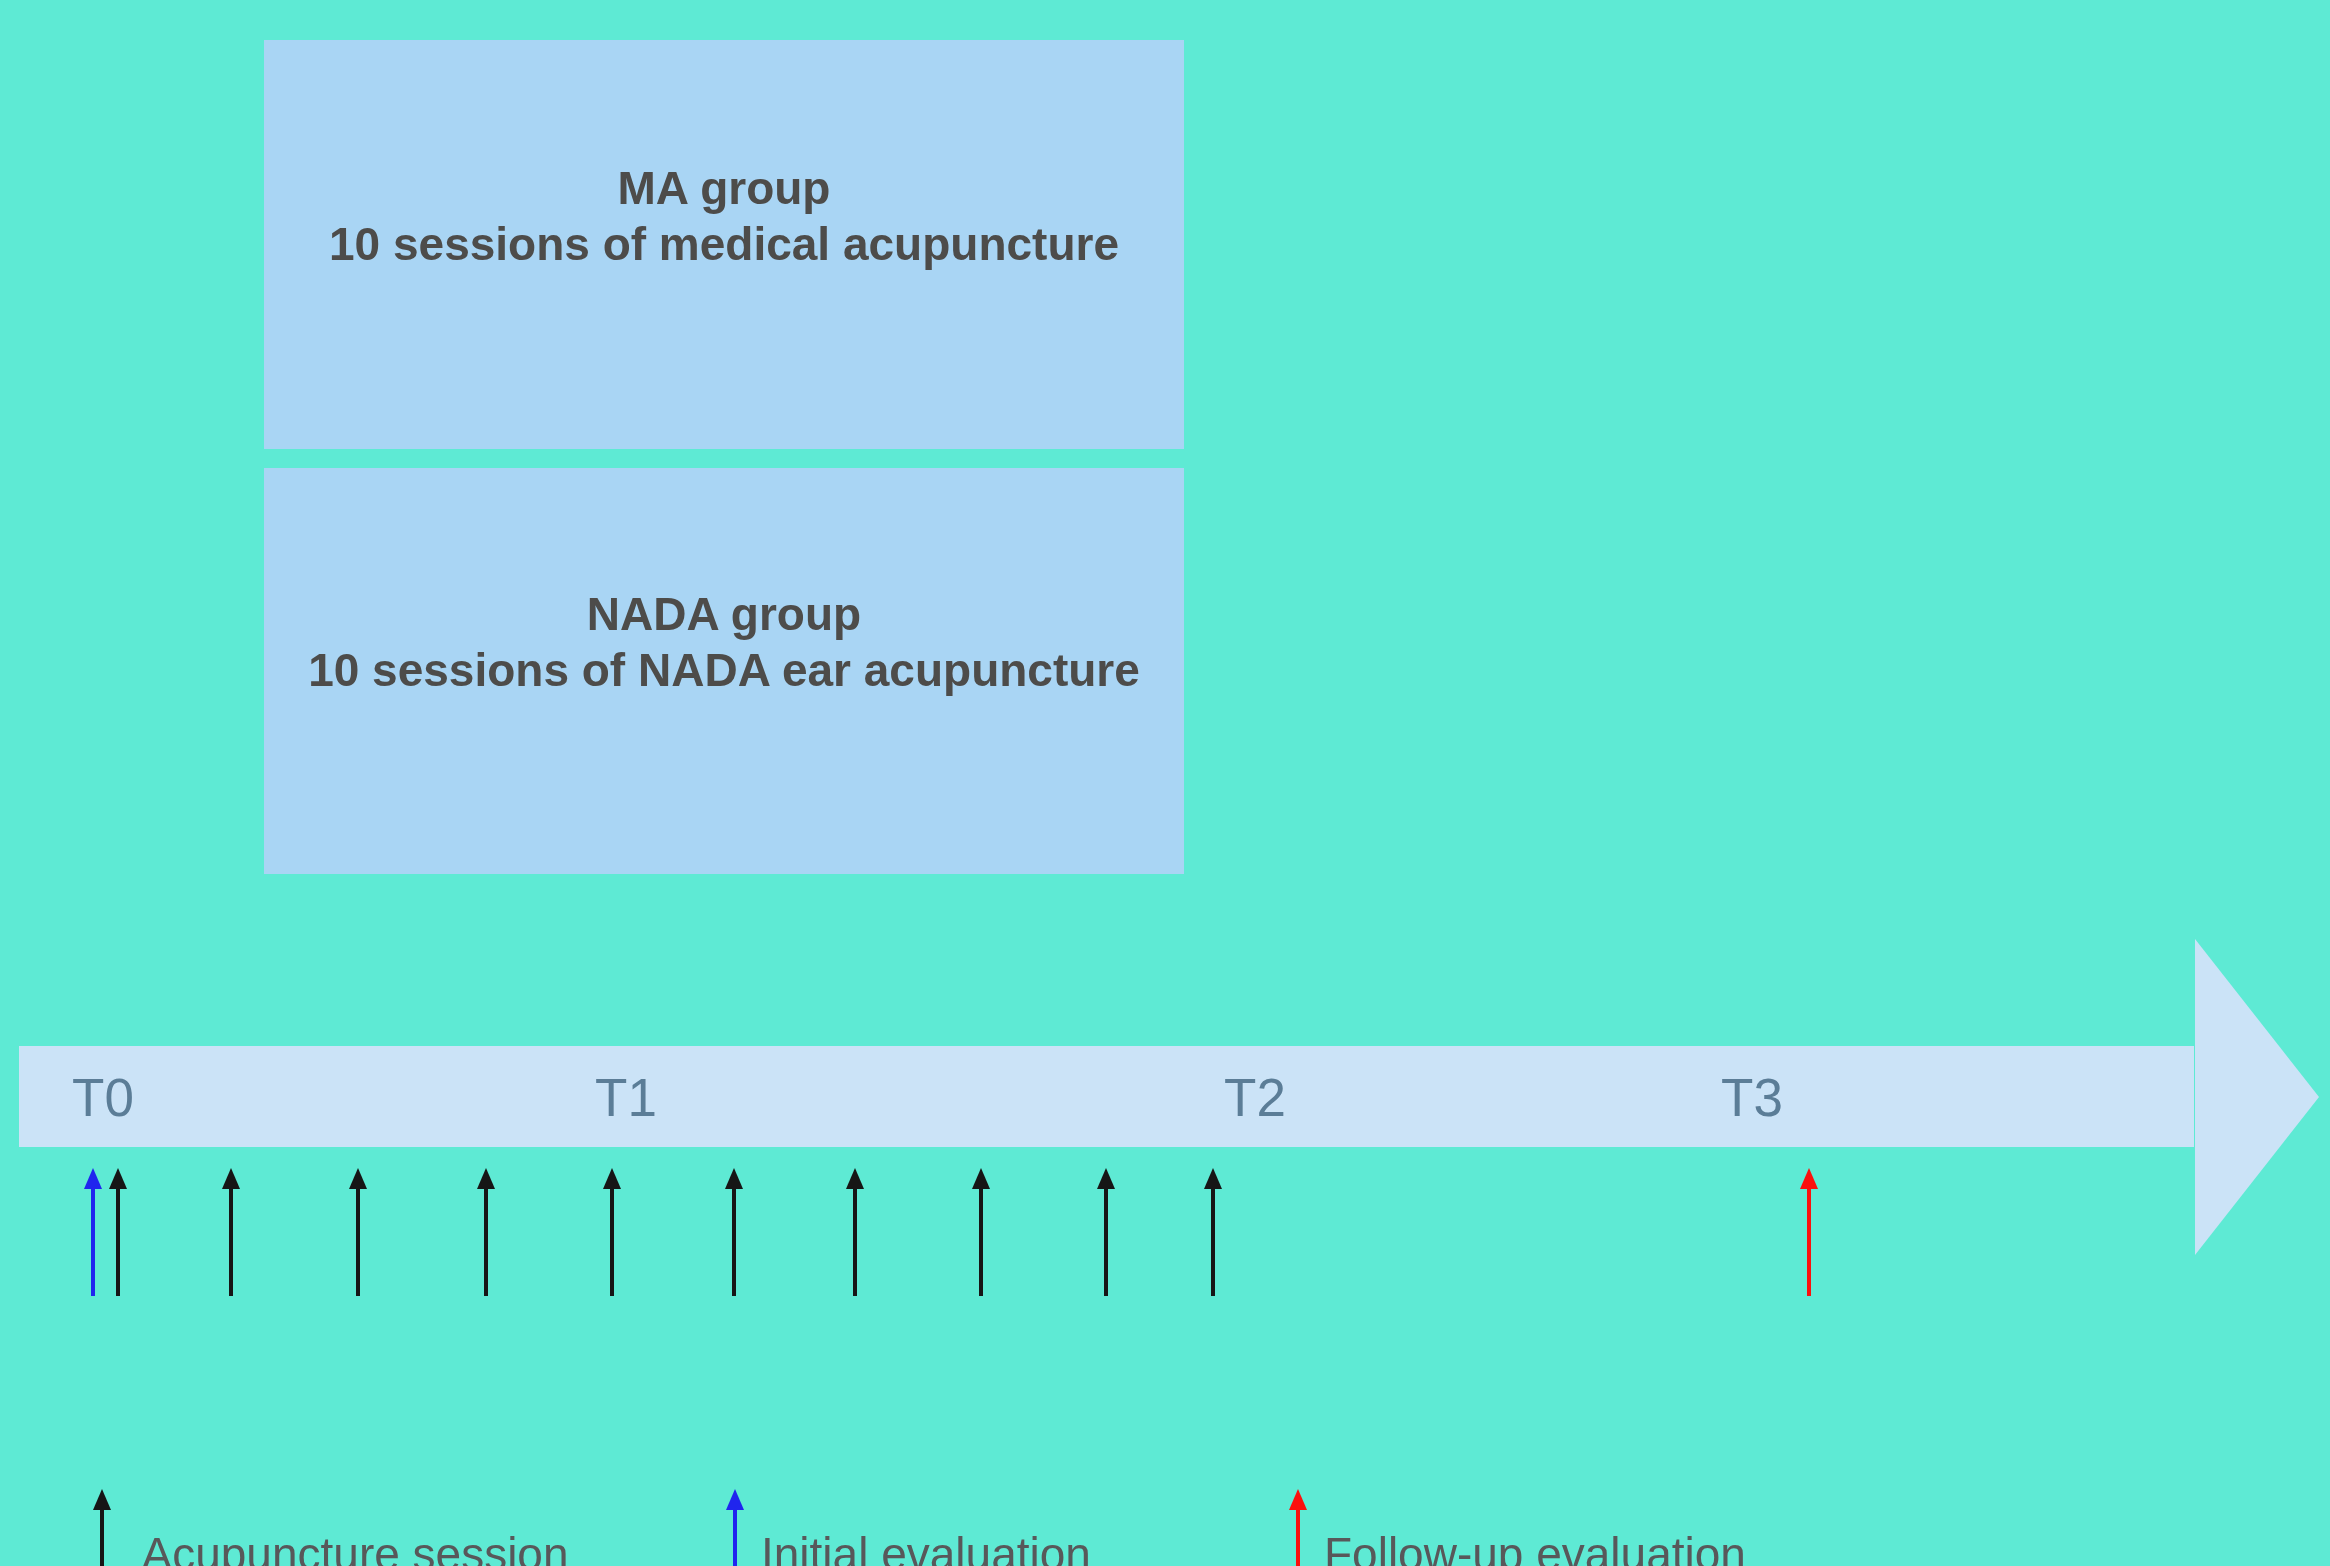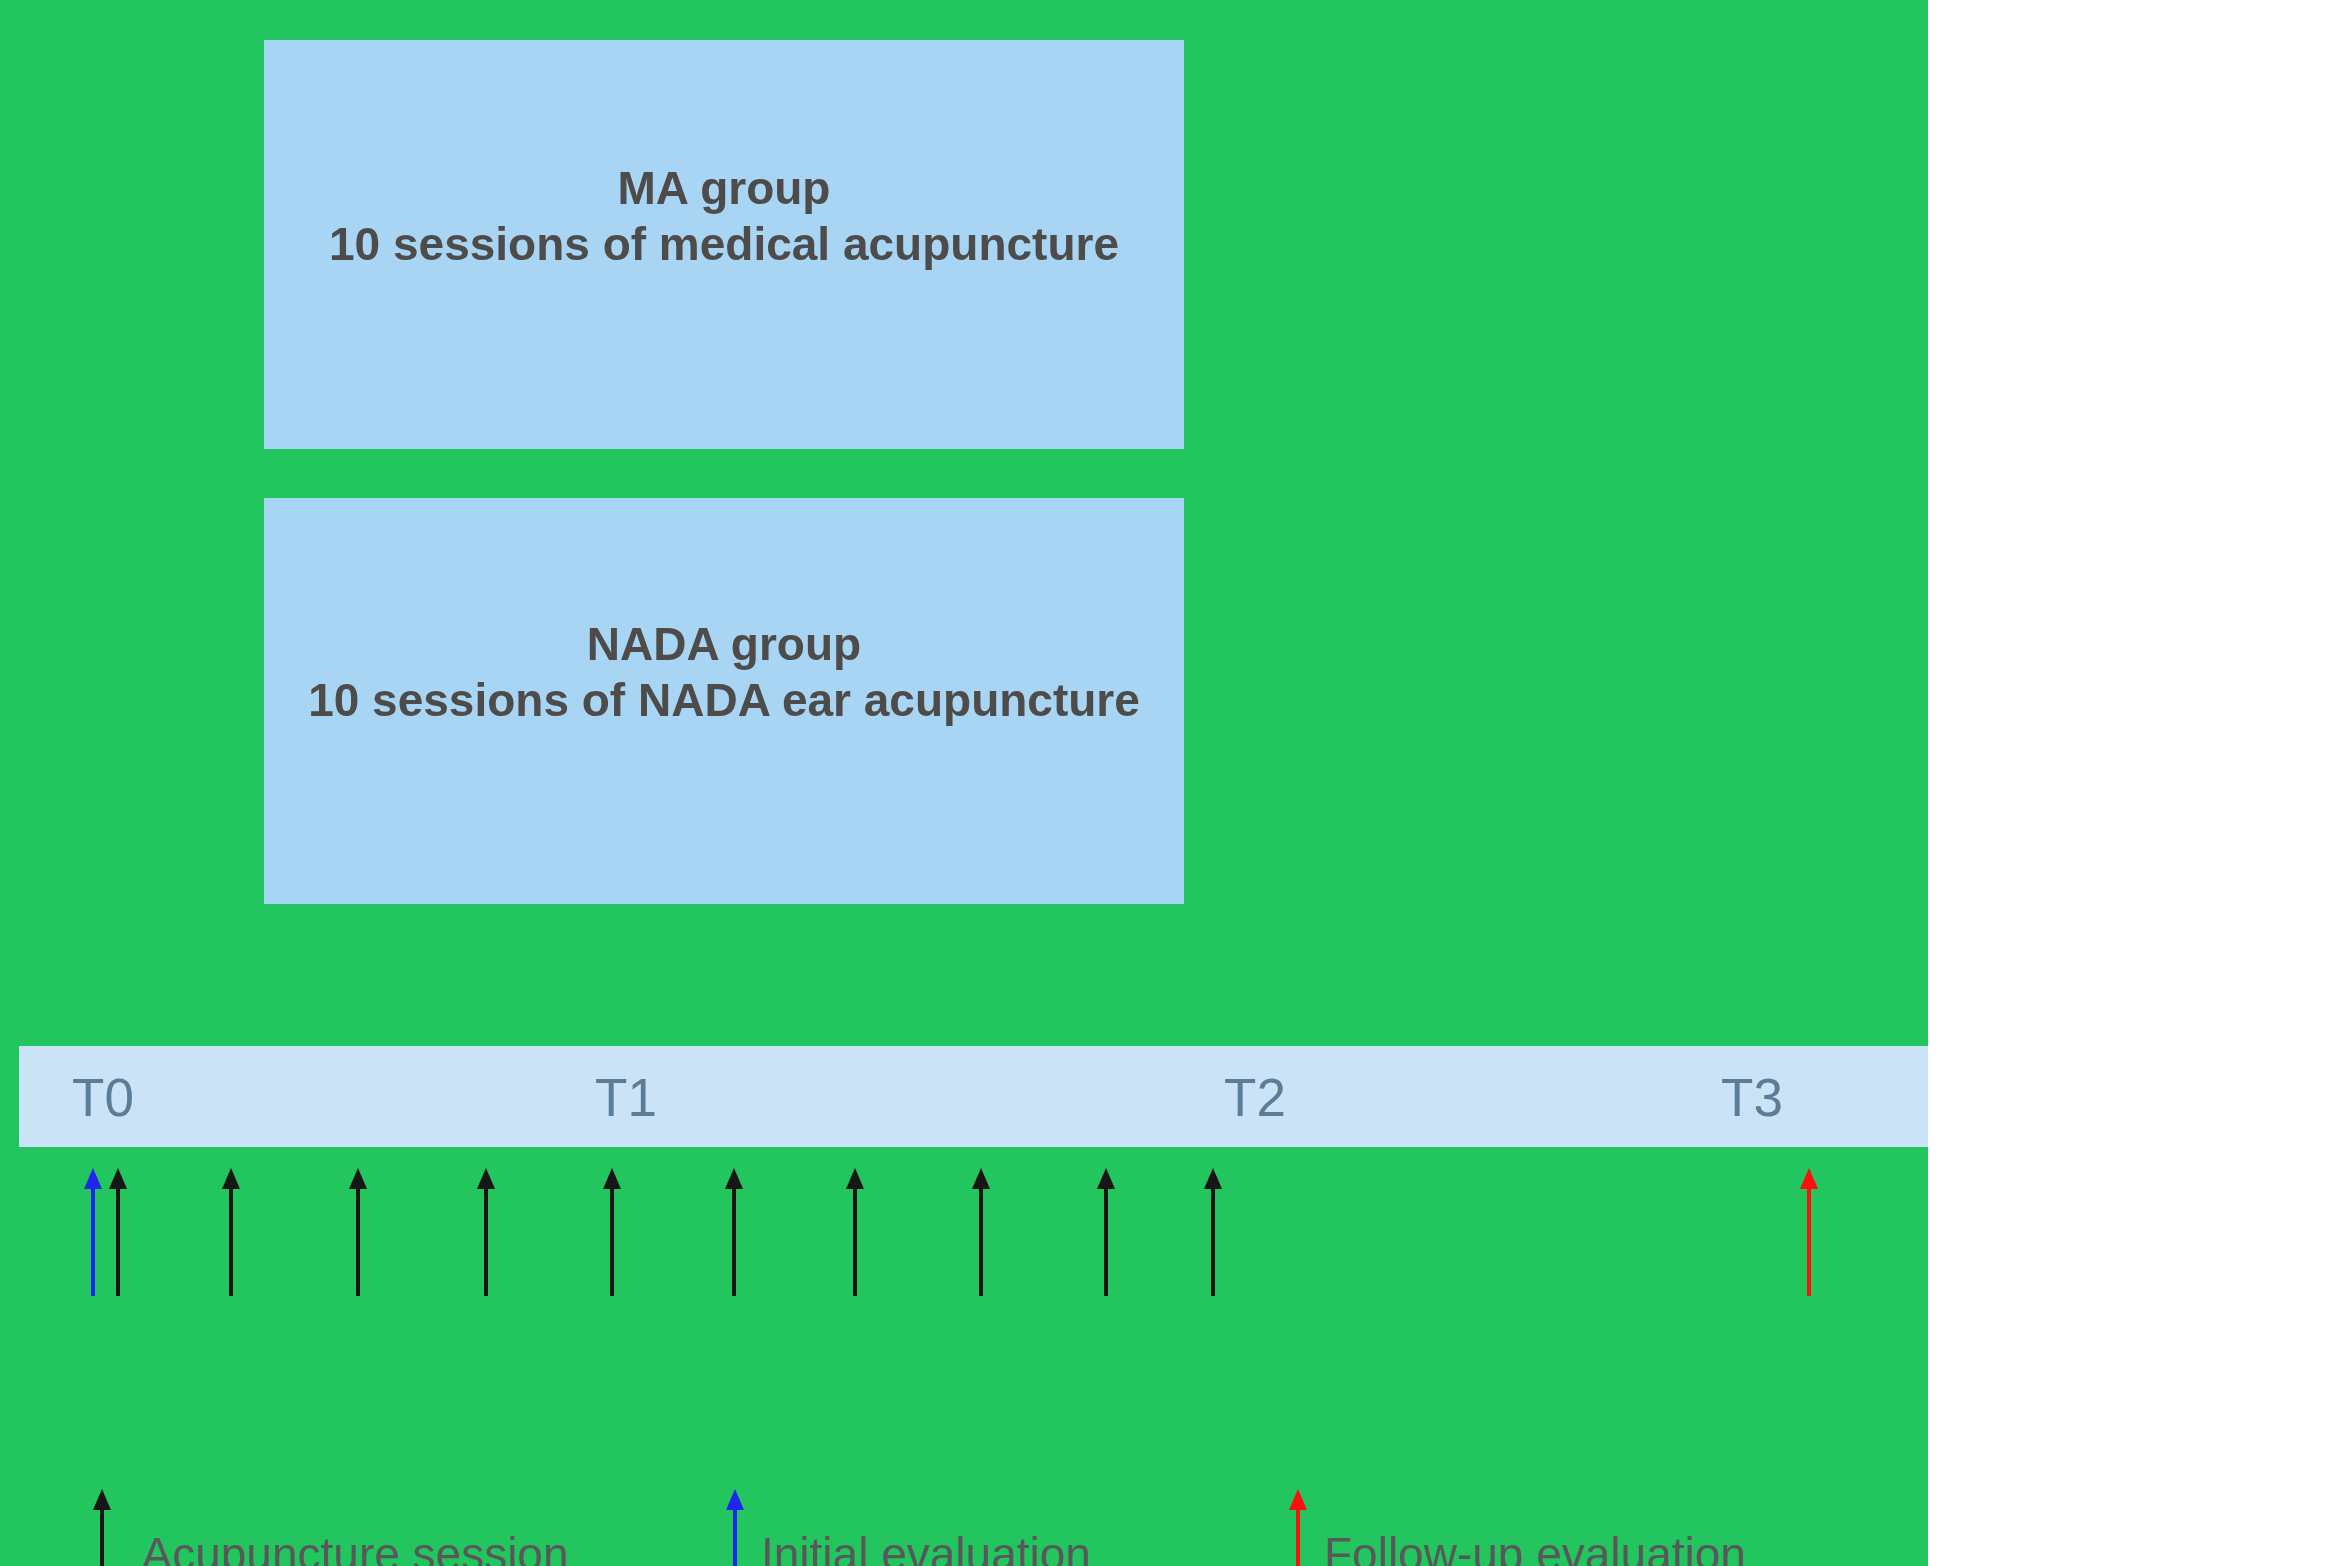--- a/index.html
+++ b/index.html
@@ -1,33 +1,33 @@
 <!DOCTYPE html>
 <html style="font-size:12.2px"><head>
 <meta charset="utf-8">
 <style>
   html,body{margin:0;padding:0;background:#ffffff;}
   .canvas{
     position:relative;
-    width:1928px;height:1566px;
-    background:#22c55e;
+    width:2330px;height:1566px;
+    background:#5eead4;
     font-family:"Liberation Sans", sans-serif;
     overflow:hidden;
   }
   
   .group-box{
     position:absolute;
     left:264px;width:920px;
     background:var(--box_fill,#a9d5f4);
     display:flex;flex-direction:column;align-items:center;justify-content:center;
     text-align:center;
   }
   .group-box .text-block{transform:translateY(-29px);}
   .group-box.ma{top:40px;height:409px;}
-  .group-box.nada{top:498px;height:406px;align-items:center;}
+  .group-box.nada{top:468px;height:406px;align-items:center;}
   .box-title,.box-subtitle{
     color:var(--box_text,#4d4c4a);
     font-weight:bold;font-size:46px;line-height:56px;
     white-space:nowrap;
   }
   
   .timeline-band{
     position:absolute;
     left:19px;top:1046px;width:2175px;height:101px;
     background:var(--band_fill,#cbe3f7);

